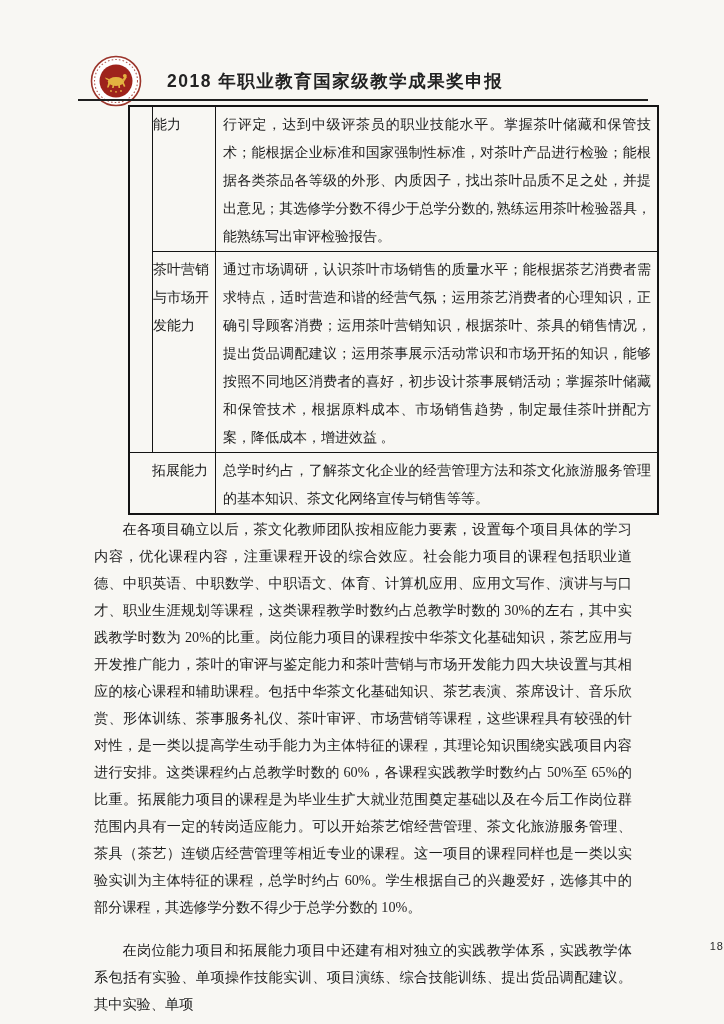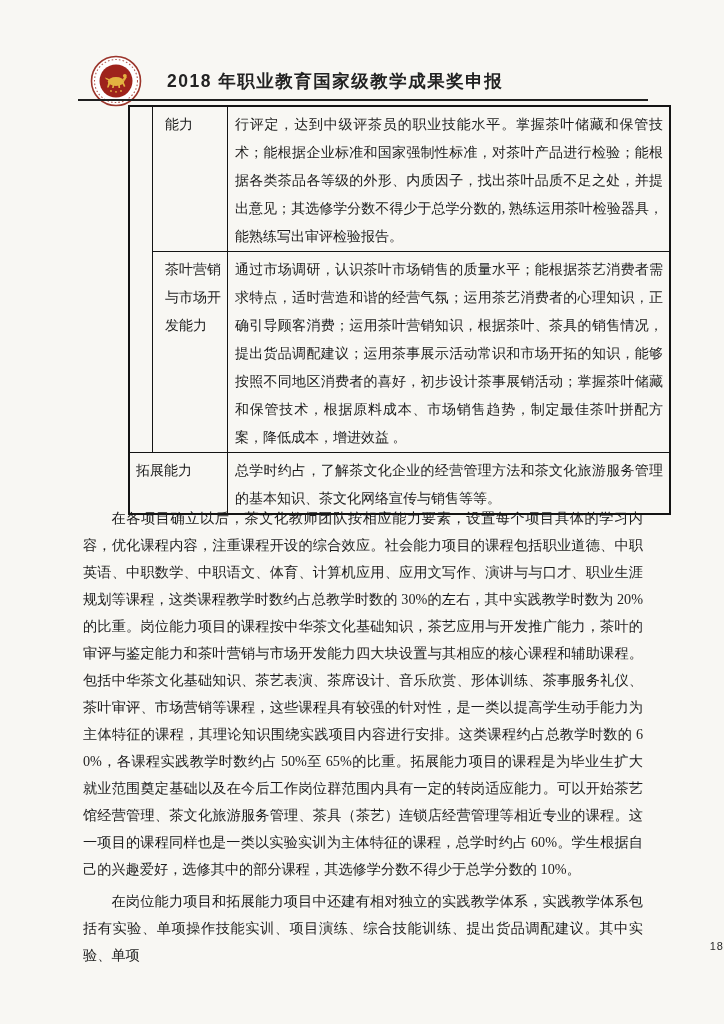--- a/index.html
+++ b/index.html
@@ -60,36 +60,36 @@
     vertical-align: top;
     font-size: 14px;
     line-height: 28px;
     color: #1c1c1c;
     word-break: break-all;
   }
   .ability-table { border: 2px solid #141414; }
   .col-spacer { width: 20px; }
   .col-label  { width: 62px; }
   .col-content{ width: 428px; }
-  td.cell-label { padding: 4px 0 0 12px; }
-  td.cell-merged-label { padding: 4px 0 0 6px; }
+  td.cell-label { padding: 4px 0 0 0; }
+  td.cell-merged-label { padding: 4px 0 0 22px; }
   td.cell-content { padding: 4px 6px 0 7px; text-align: justify; }
   tr.row-1 { height: 142px; }
   tr.row-2 { height: 190px; }
   tr.row-3 { height: 55px; }
 
   
   .body-block {
     position: absolute;
     top: 500px;
     left: 78px;
     width: 570px;
   }
   .para {
-    margin: 5px;
+    margin: 16px;
     font-size: 14.2px;
     line-height: 27px;
     text-align: justify;
     text-indent: 2em;
     color: #1c1c1c;
     word-break: break-all;
   }
 
   
   .page-number {

